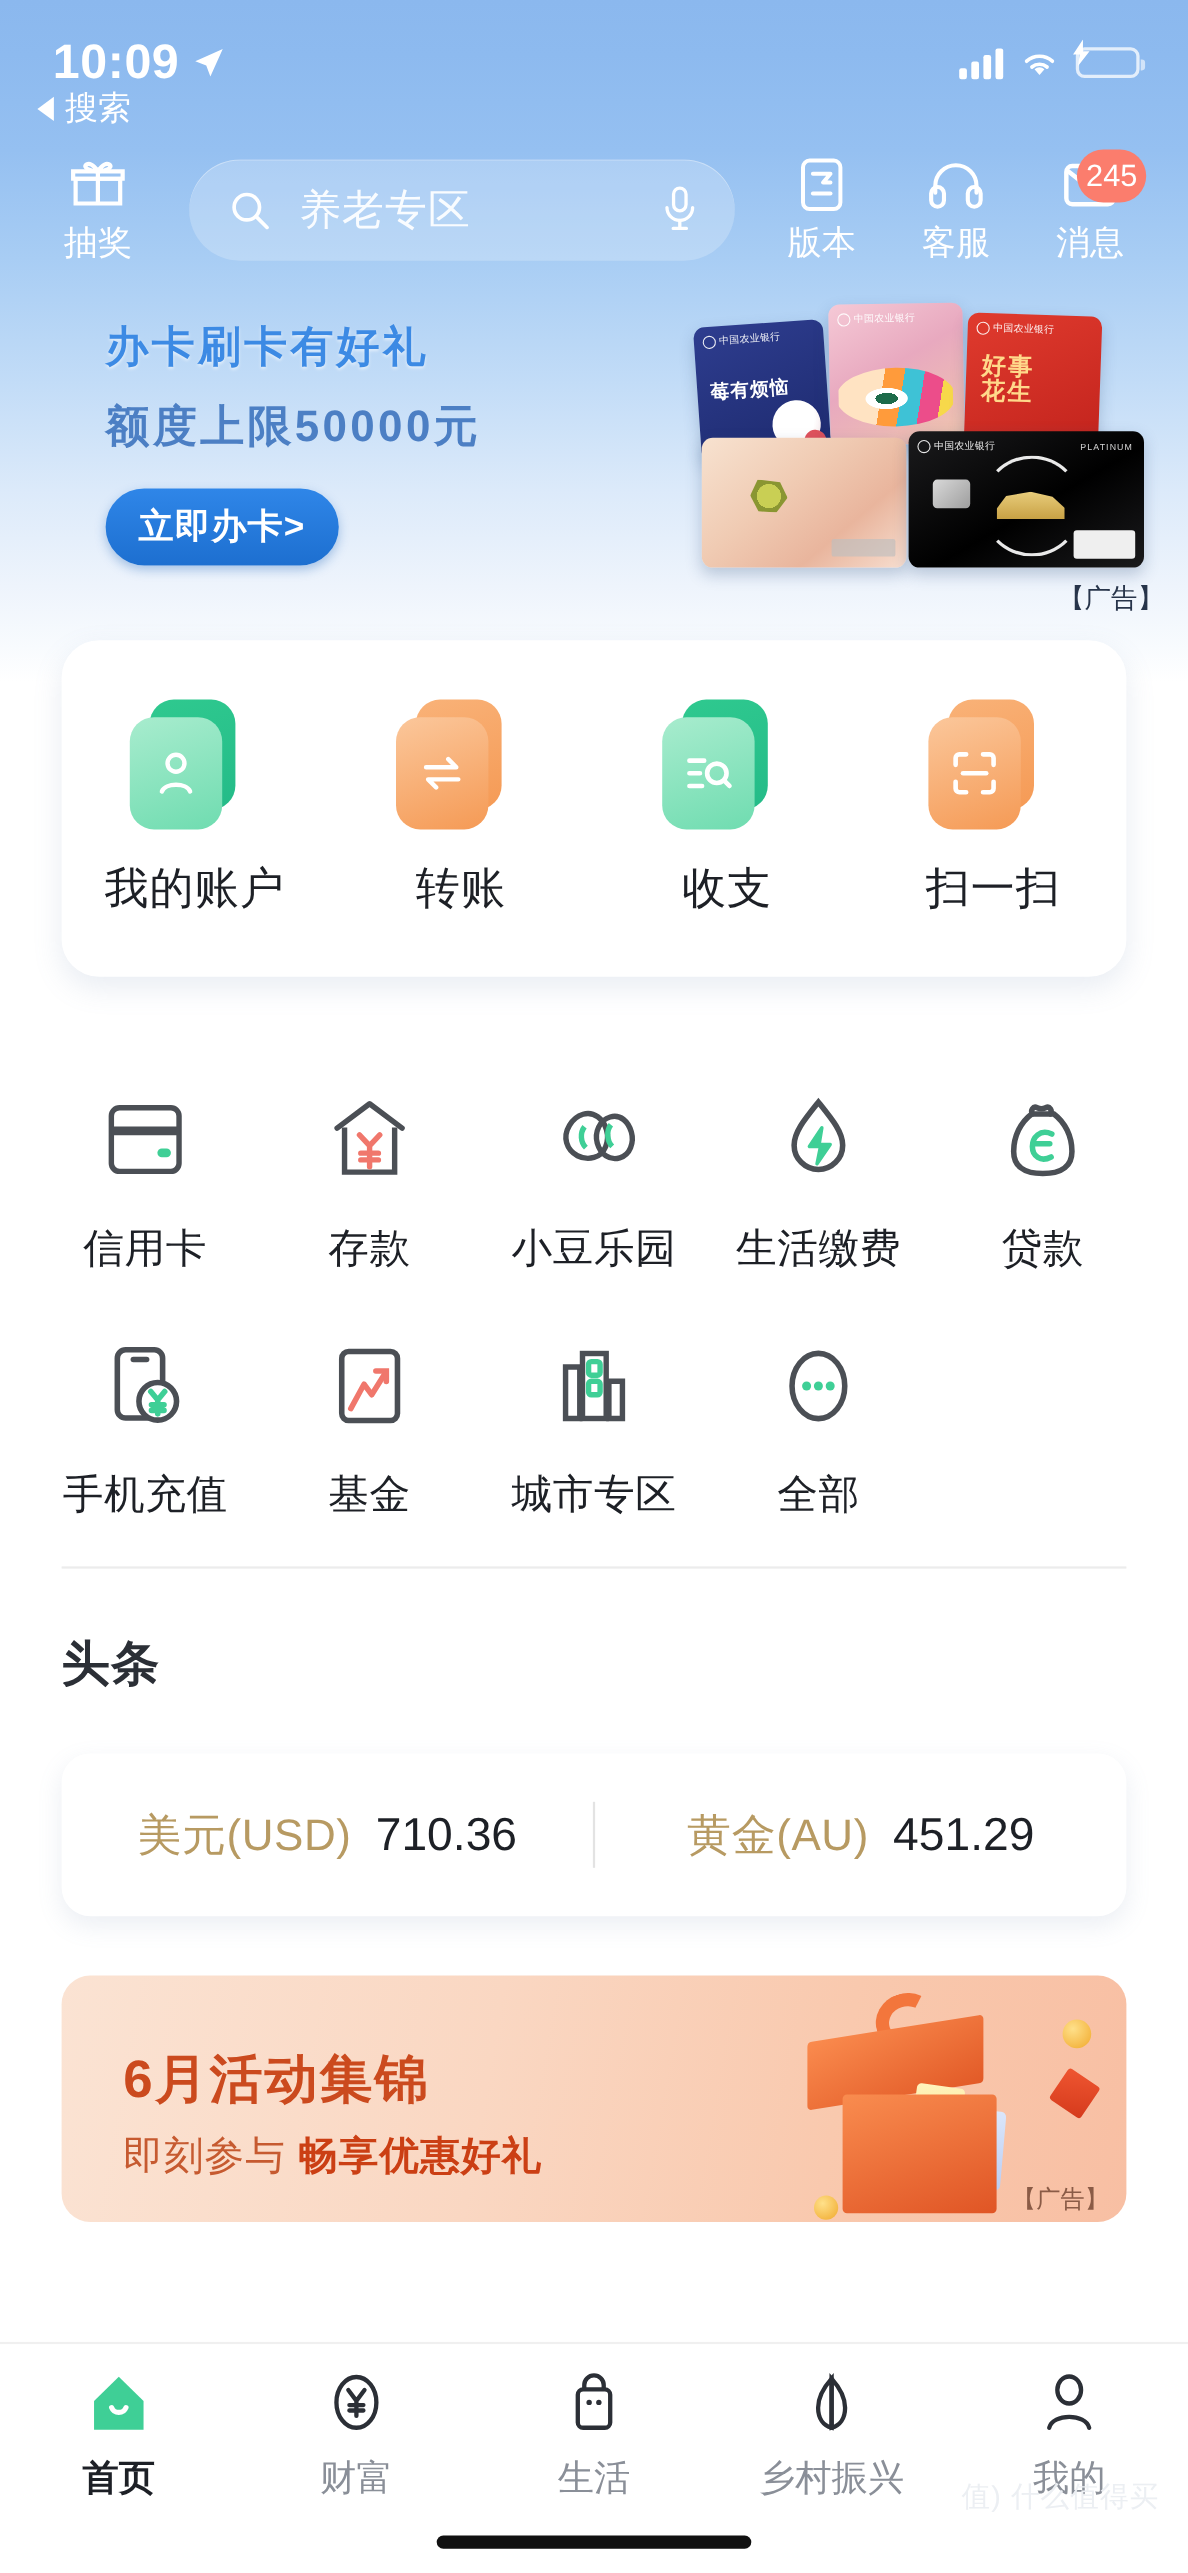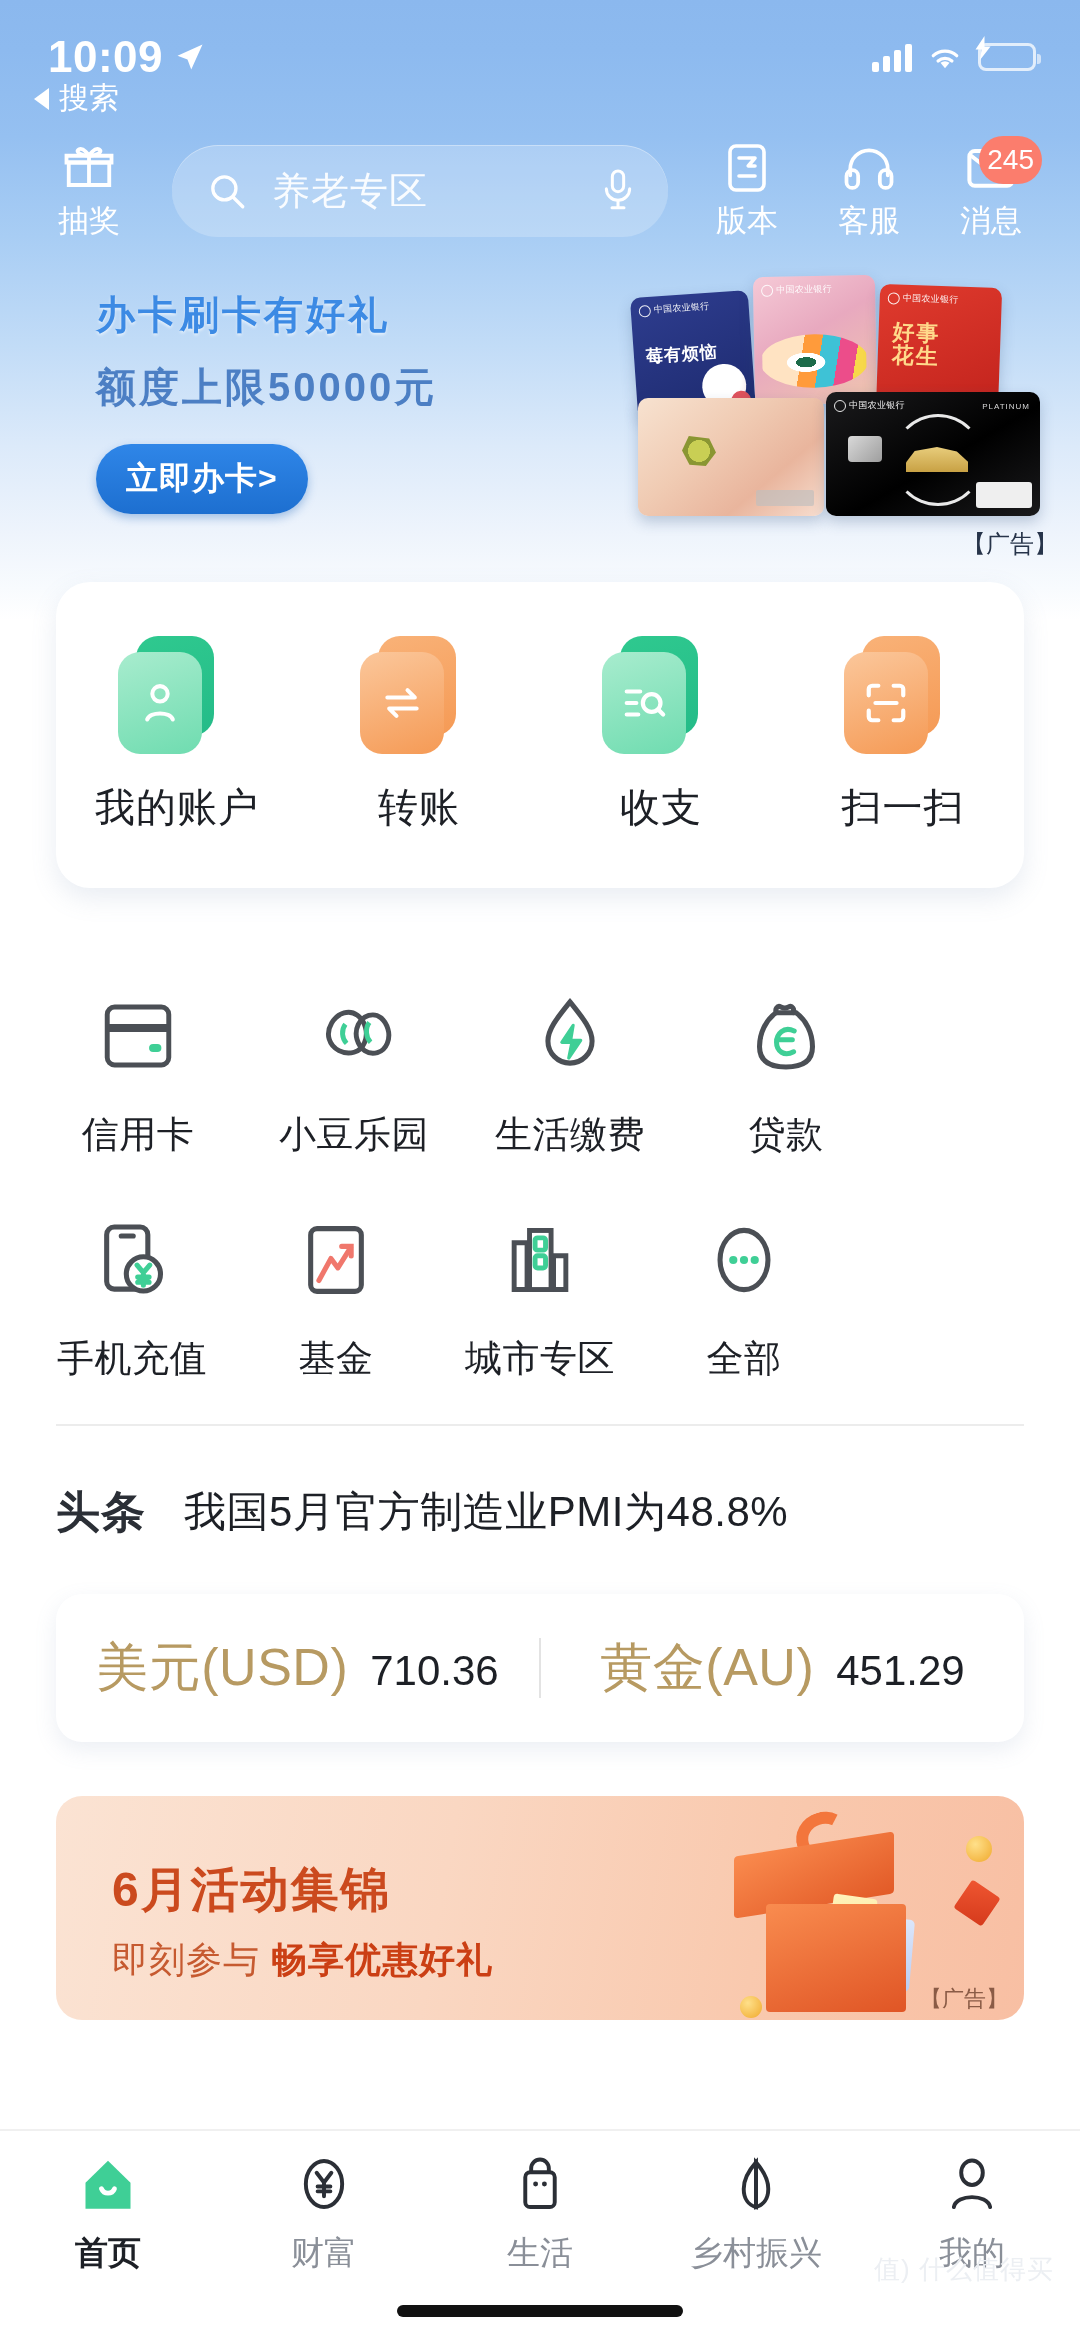--- a/index.html
+++ b/index.html
@@ -281,21 +281,21 @@
 
   
   .rates {
     position: absolute; left: 56px; top: 1594px;
     width: 968px; height: 148px;
     background: #ffffff; border-radius: 26px;
     box-shadow: 0 8px 22px rgba(120,145,180,.14);
     display: flex; align-items: center;
   }
   .rate { flex: 1; display: flex; align-items: baseline; justify-content: center; gap: 22px; }
-  .rate .rname { font-size: 52px; color: #b79a62; letter-spacing: .5px; }
+  .rate .rname { font-size: 40px; color: #b79a62; letter-spacing: .5px; }
   .rate .rval { font-size: 42px; color: #1d2026; font-weight: 500; }
   .rate-sep { width: 2px; height: 60px; background: #e3e3e3; }
 
   
   .promo {
     position: absolute; left: 56px; top: 1796px;
     width: 968px; height: 224px;
     border-radius: 26px;
     background: linear-gradient(100deg,#fbe3d3 0%,#fad7c2 40%,#f9c9ae 72%,#f8bfa3 100%);
     overflow: hidden;
@@ -576,20 +576,30 @@
         <span class="gic">
           <svg width="80" height="74" viewBox="0 0 26 24" fill="none" stroke="#4b4f55" stroke-width="1.6">
             <rect x="3" y="2.6" width="20" height="18.8" rx="2.4"></rect>
             <path d="M3 9.4h20" stroke-width="2.6"></path>
             <rect x="16.6" y="14.6" width="4" height="2.6" rx="1.3" fill="#3fcf96" stroke="none"></rect>
           </svg>
         </span>
         <span class="glab">信用卡</span>
       </div>
 
+      <div class="gitem">
+        <span class="gic">
+          <svg width="80" height="80" viewBox="0 0 26 26" fill="none" stroke="#4b4f55" stroke-width="1.6">
+            <path d="M3.4 9.6L13 2.4l9.6 7.2" stroke-linecap="round" stroke-linejoin="round"></path>
+            <path d="M5.6 9.4v13.2h14.8V9.4"></path>
+            <path d="M10 11.6l3 3.2 3-3.2M13 14.8V21M10.4 17h5.2M10.4 19h5.2" stroke="#f0776c" stroke-linecap="round"></path>
+          </svg>
+        </span>
+        <span class="glab">存款</span>
+      </div>
 
       <div class="gitem">
         <span class="gic">
           <svg width="86" height="70" viewBox="0 0 28 22" fill="none" stroke="#4b4f55" stroke-width="1.6">
             <path d="M12.6 3.4c3.4 0 5.4 3 5.4 6.4s-2.4 6.8-5.8 6.8S5.6 13.8 5.6 10.2 9.2 3.4 12.6 3.4z" transform="rotate(-16 12 10)"></path>
             <path d="M20.4 4.2c3.2 0 4.8 2.8 4.8 6s-2.2 6.4-5.4 6.4-5.2-2.6-5.2-6 2.6-6.4 5.8-6.4z" transform="rotate(-16 20 10)"></path>
             <path d="M11.2 7.2c-1.4 1.8-1.2 4.6.4 6.2" stroke="#3fcf96"></path>
             <path d="M19 6.6c-1.4 1.8-1.2 4.8.4 6.4" stroke="#3fcf96"></path>
           </svg>
         </span>
@@ -670,21 +680,20 @@
       </div>
 
       <div class="gitem"></div>
     </div>
   </div>
 
   <div class="divider"></div>
 
   <div class="headline">
     <span class="hl-tag">头条</span>
-    <span class="hl-text">我国5月官方制造业PMI为48.8%</span>
   </div>
 
   <div class="rates">
     <div class="rate">
       <span class="rname">美元(USD)</span>
       <span class="rval">710.36</span>
     </div>
     <span class="rate-sep"></span>
     <div class="rate">
       <span class="rname">黄金(AU)</span>

